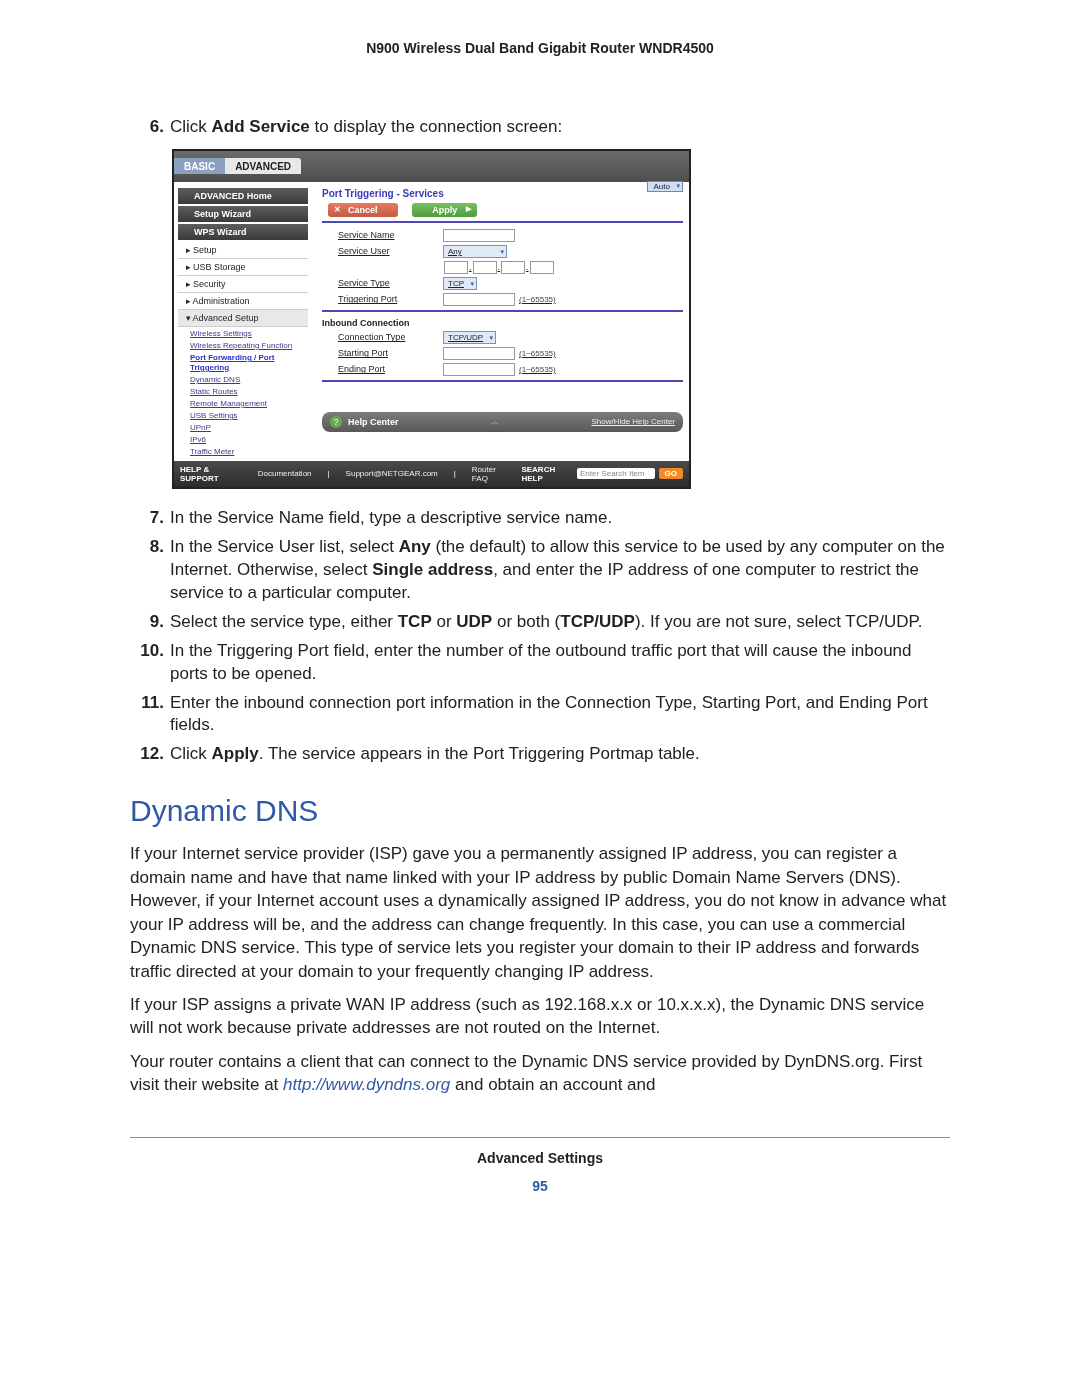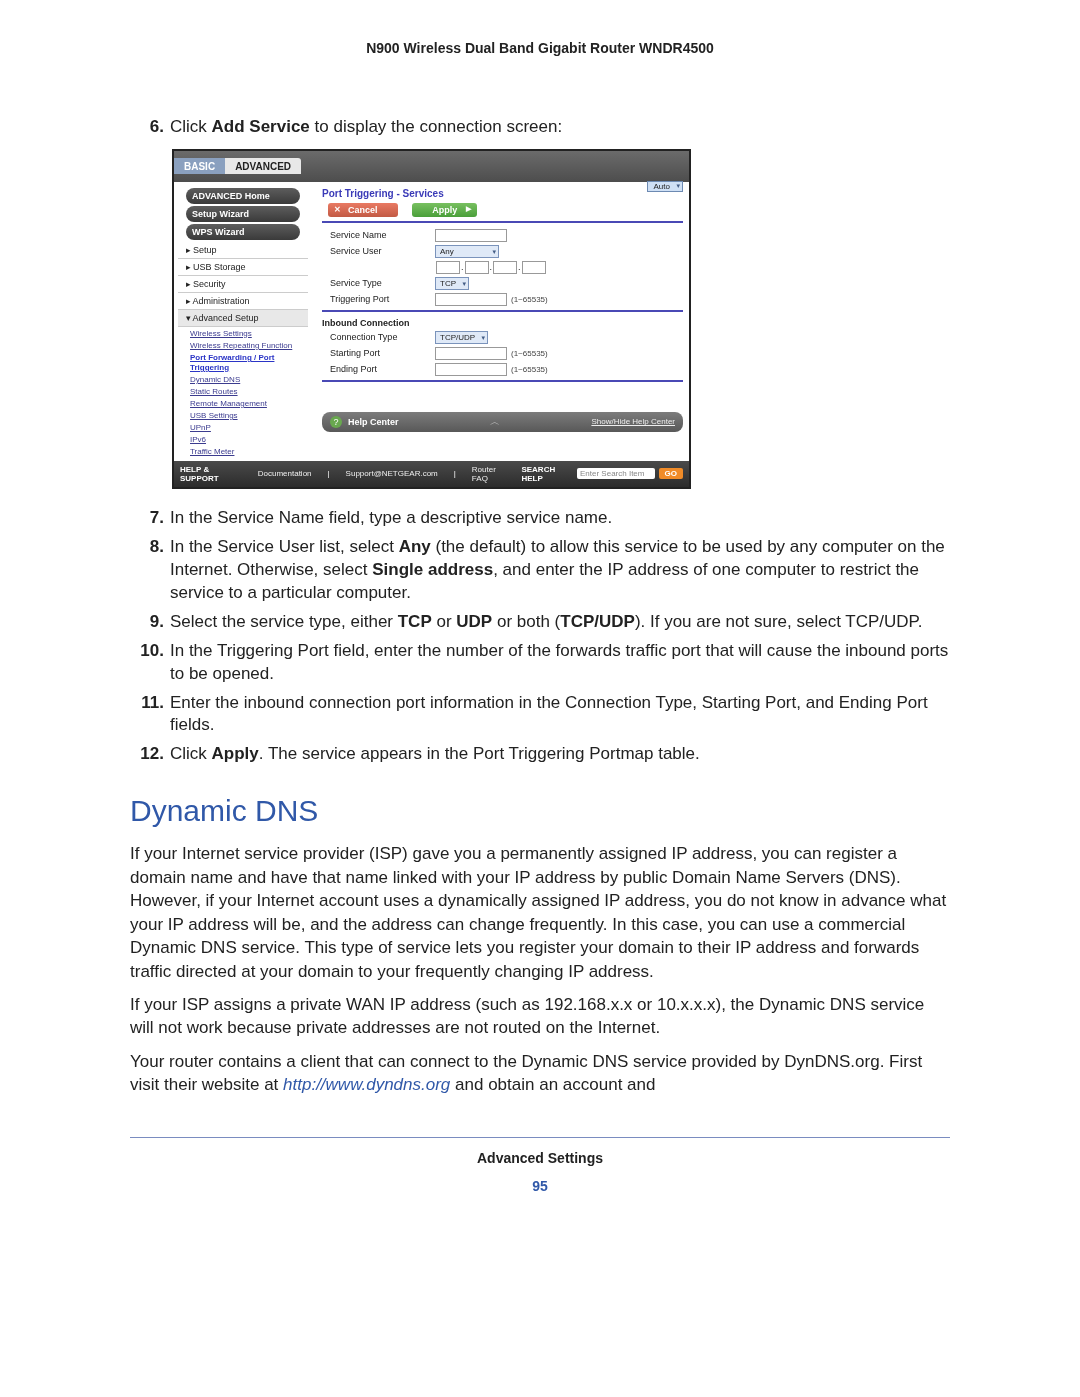--- a/index.html
+++ b/index.html
@@ -81,23 +81,23 @@
     position: relative;
     margin-top: 40px;
   }
   .auto-pill:after { content: "▾"; font-size: 7px; position: absolute; right: 2px; top: 0; color: #435d85; }
 
   .shot-body { display: flex; background: #fff; }
   .shot-side { width: 130px; background: #fff; padding: 4px 4px 2px 4px; font-size: 9px; }
   .side-btn {
     background: linear-gradient(#5d5d5d,#3a3a3a);
     color: #fff;
-    border-radius: 8px;
-    padding: 3px 6px;
-    margin: 2px 8px;
+    border-radius: 0;
+    padding: 3px 16px;
+    margin: 2px 0;
     font-size: 9px;
     font-weight: bold;
   }
   .side-item {
     padding: 3px 4px 3px 8px;
     border-bottom: 1px solid #ccc;
     font-size: 9px;
   }
   .side-item.sel { background: #e8e8e8; }
   .sub-list { margin: 2px 0 2px 12px; }
@@ -122,21 +122,21 @@
     padding: 2px 20px 2px 20px;
     margin: 0 6px;
     position: relative;
   }
   .rbtn.cancel { background: linear-gradient(#e97a63,#c25a44); }
   .rbtn.cancel:before { content: "✕"; position: absolute; left: 6px; top: 2px; font-size: 8px; }
   .rbtn.apply  { background: linear-gradient(#78c060,#4a9f3a); }
   .rbtn.apply:after { content: "▶"; position: absolute; right: 6px; top: 2px; font-size: 7px; }
   .hr { border-top: 2px solid #4a49b5; margin: 4px 0 6px 0; }
 
-  .frow { display: flex; align-items: center; margin: 3px 8px; font-size: 9px; }
+  .frow { display: flex; align-items: center; margin: 3px 16px; font-size: 9px; text-decoration: underline; }
   .flabel { width: 105px; }
   .finput {
     display: inline-block;
     border: 1px solid #999;
     height: 11px;
     width: 70px;
     background: #fff;
   }
   .fselect {
     display: inline-block;
@@ -330,21 +330,21 @@
       <div class="step">
         <div class="step-num">8.</div>
         <div class="step-body">In the Service User list, select <b>Any</b> (the default) to allow this service to be used by any computer on the Internet. Otherwise, select <b>Single address</b>, and enter the IP address of one computer to restrict the service to a particular computer.</div>
       </div>
       <div class="step">
         <div class="step-num">9.</div>
         <div class="step-body">Select the service type, either <b>TCP</b> or <b>UDP</b> or both (<b>TCP/UDP</b>). If you are not sure, select TCP/UDP.</div>
       </div>
       <div class="step">
         <div class="step-num">10.</div>
-        <div class="step-body">In the Triggering Port field, enter the number of the forwards traffic port that will cause the inbound ports to be opened.</div>
+        <div class="step-body">In the Triggering Port field, enter the number of the outbound traffic port that will cause the inbound ports to be opened.</div>
       </div>
       <div class="step">
         <div class="step-num">11.</div>
         <div class="step-body">Enter the inbound connection port information in the Connection Type, Starting Port, and Ending Port fields.</div>
       </div>
       <div class="step">
         <div class="step-num">12.</div>
         <div class="step-body">Click <b>Apply</b>. The service appears in the Port Triggering Portmap table.</div>
       </div>
     </div>

